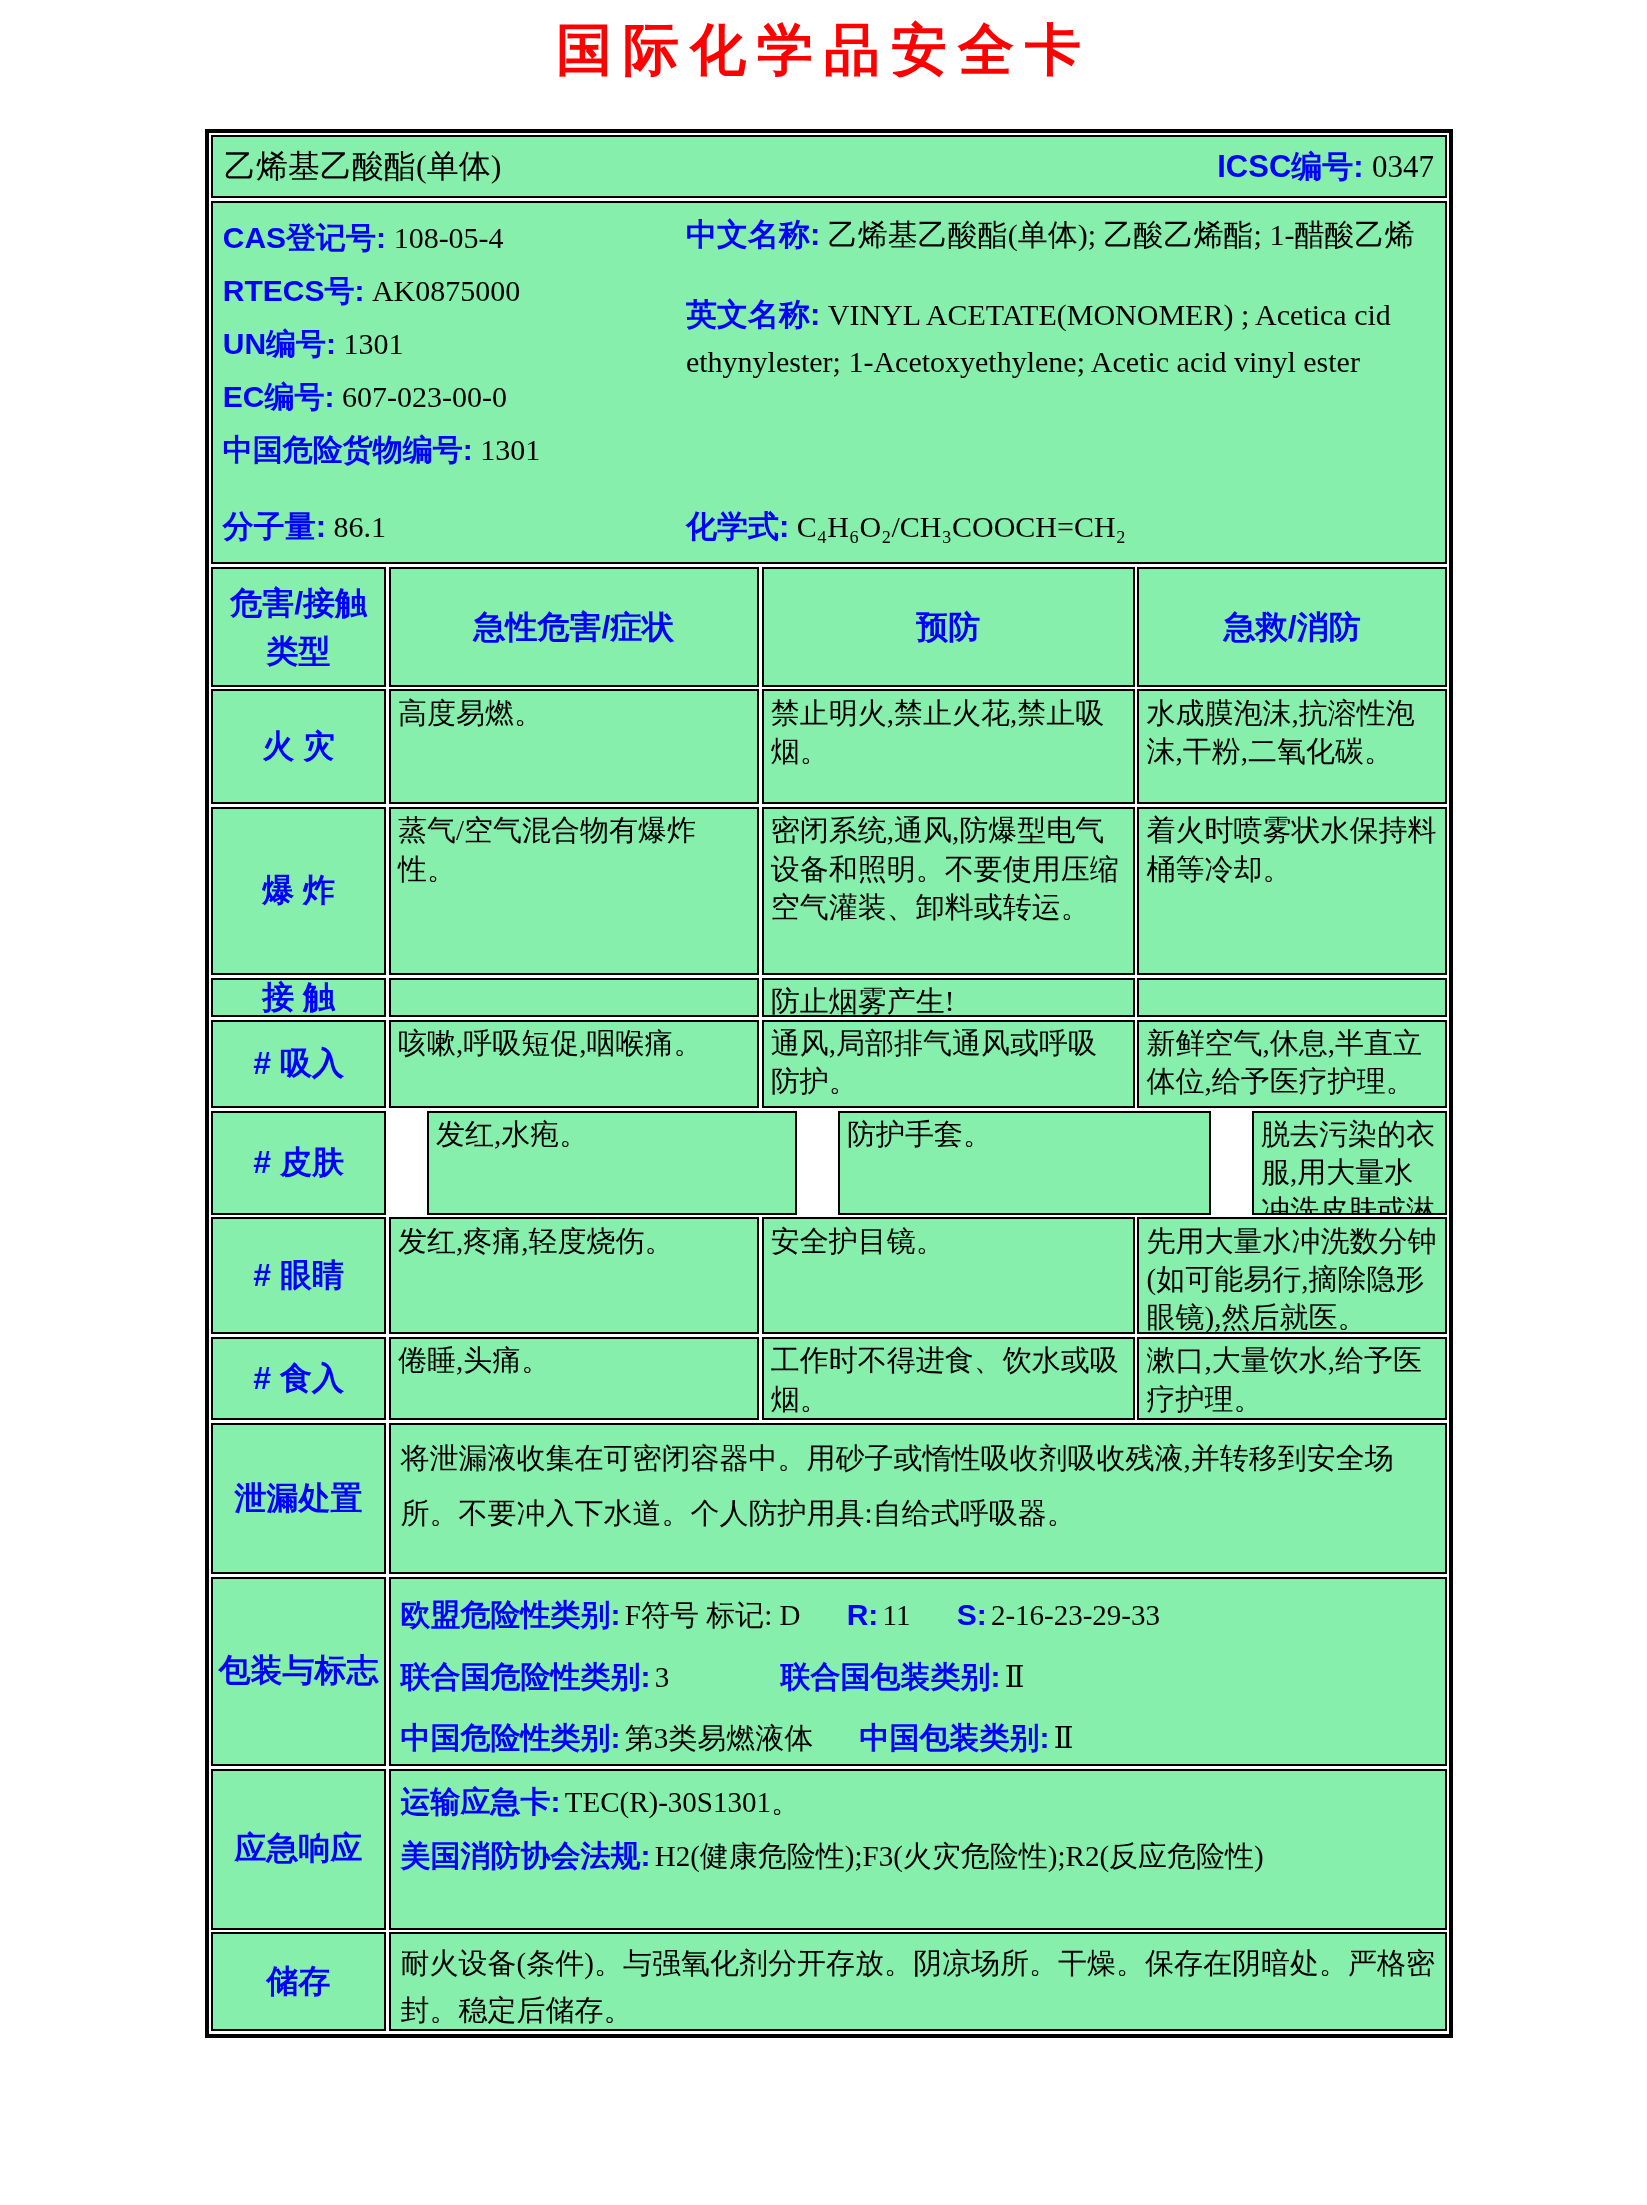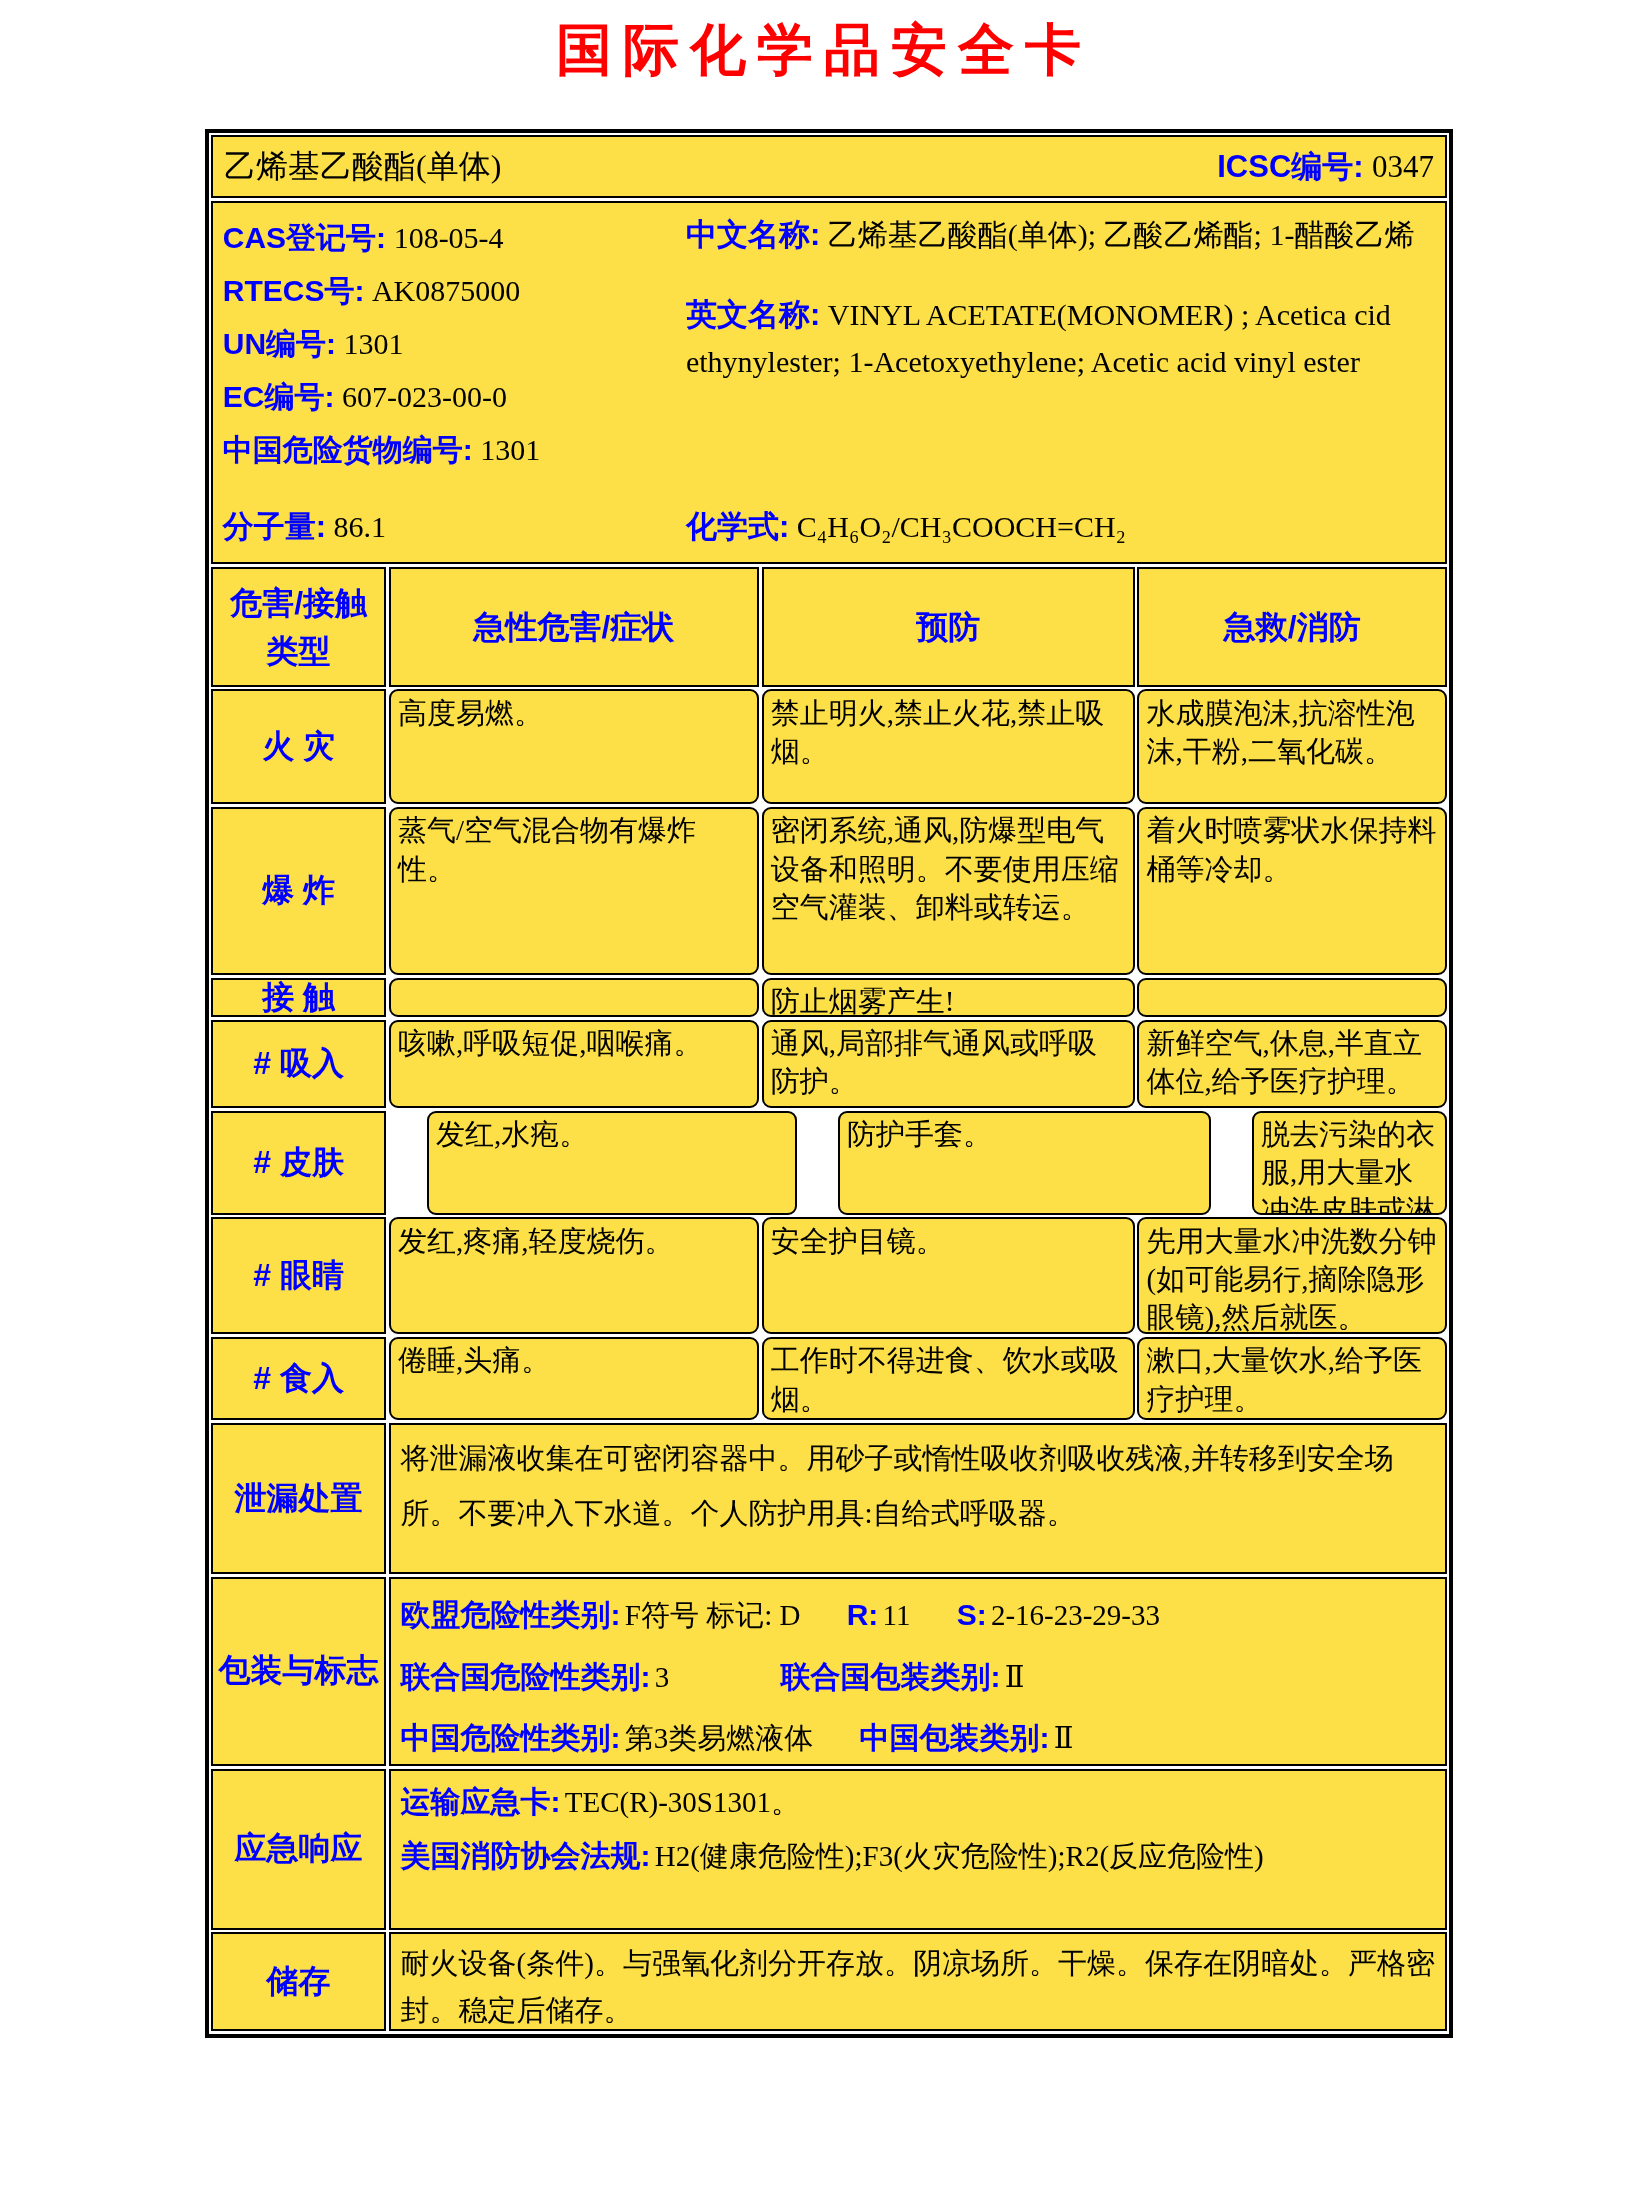--- a/index.html
+++ b/index.html
@@ -12,21 +12,21 @@
     color:#FF0000;font-size:56px;font-weight:bold;letter-spacing:11px;
     font-family:"Liberation Serif","DejaVu Serif",serif;
   }
   .card{
     position:absolute;left:205px;top:129px;width:1248px;
     box-sizing:border-box;border:4.2px solid #000;padding:2.1px;
     display:flex;flex-direction:column;gap:2.8px;background:#fff;
   }
   .trow{display:flex;gap:2.8px;flex:none;}
   .cell{
-    border:2.1px solid #000;box-sizing:border-box;background:#fde047;
+    border:2.1px solid #000;box-sizing:border-box;background:#86efac;
     overflow:hidden;
   }
   .blue-label{
     color:#0000FF;font-weight:bold;
     font-family:"Liberation Sans","DejaVu Sans",sans-serif;
   }
   .val{color:#000;}
 
   
   .r-name{height:63px;}
@@ -51,21 +51,21 @@
   .ids-right .en{margin-top:32px;}
   .ids-mw{align-self:end;line-height:1.2;}
   .ids-mw .blue-label,.ids-formula .blue-label{font-size:31px;}
   .ids-formula{align-self:end;padding-left:4.2px;line-height:1.2;}
 
   
   .c1{width:175px;flex:none;display:flex;align-items:center;justify-content:center;text-align:center;}
   .c2{width:370px;flex:none;}
   .c3{width:373px;flex:none;}
   .c4{flex:1;}
-  .hcell{font-size:29px;line-height:1.32;padding:2.1px 7px;border-radius:9px;}
+  .hcell{font-size:29px;line-height:1.32;padding:2.1px 7px;}
   .typ{font-size:32px;}
   .r-head{height:120px;}
   .r-head .cell{display:flex;align-items:center;justify-content:center;text-align:center;}
   .r-head .blue-label{font-size:32px;line-height:1.5;}
   .head1{width:175px;flex:none;padding:0 5.6px;}
 
   .r-fire{height:115px;}
   .r-expl{height:168px;}
   .r-cont{height:39px;}
   .r-inh{height:88px;}

